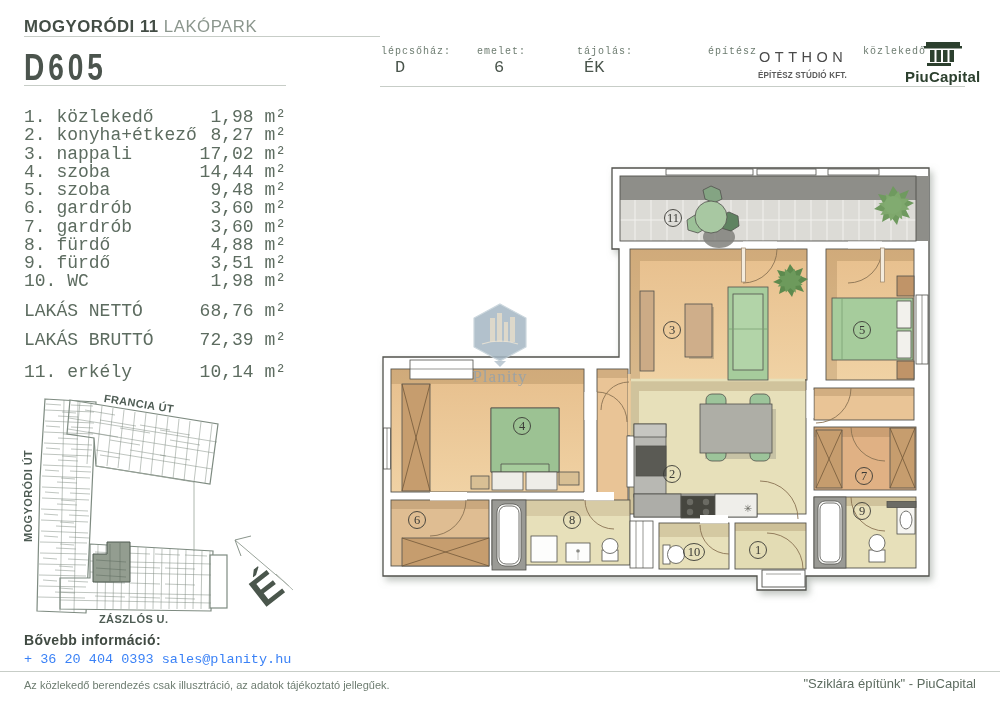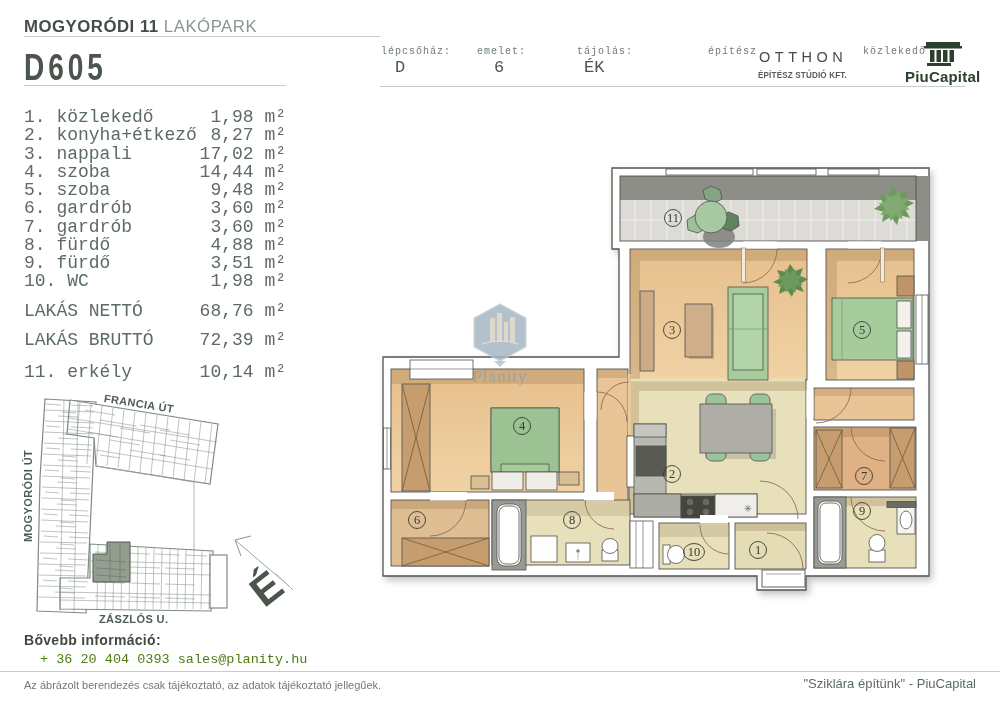--- a/index.html
+++ b/index.html
@@ -9,21 +9,21 @@
 #title{left:24px;top:17px;font-size:16.8px;font-weight:bold;color:#434d45;letter-spacing:0.5px;}
 #title .lt{color:#8b968d;font-weight:normal;}
 #d605{left:24px;top:47px;font-size:36px;font-weight:bold;color:#4b544d;letter-spacing:5px;transform:scale(0.78,1);transform-origin:left top;}
 .hline{height:1px;background:#c7cdc7;}
 .collabel{font-size:10px;color:#6d7c70;letter-spacing:1px;}
 .colval{font-size:17px;color:#4a554c;}
 #roomlist{left:24px;top:108px;width:262px;font-size:18px;color:#5d6c60;line-height:18.25px;}
 .rrow{position:relative;height:18.25px;white-space:pre;}
 .rv{position:absolute;right:0;top:0;}
 #footer1{left:24px;top:632px;font-size:14px;font-weight:bold;color:#404a42;letter-spacing:0.3px;}
-#footer2{left:40px;top:652px;font-size:13.5px;color:#4d7c0f;}
+#footer2{left:24px;top:652px;font-size:13.5px;color:#3b82f6;}
 #footer3{left:24px;top:679px;font-size:11px;color:#6e7d71;}
 #footer4{right:24px;top:676px;font-size:13px;color:#5d6c60;}
 #otthon{left:759px;top:49px;font-size:14.5px;color:#4a4a4a;letter-spacing:4.5px;}
 #otthon2{left:758px;top:69px;font-size:9.5px;color:#5a5a5a;letter-spacing:0.2px;font-weight:bold;transform:scale(0.85,1);transform-origin:left;}
 #piutext{left:905px;top:68px;font-size:15px;font-weight:bold;color:#2c402e;letter-spacing:0.2px;}
 </style></head>
 <body>
 <div id="page">
 
 <div class="abs" id="title">MOGYORÓDI 11 <span class="lt">LAKÓPARK</span></div>
@@ -393,15 +393,15 @@
 </g>
 <path d="M482,344 q18,-6 36,0" stroke="#e8e2d5" stroke-width="1.2" fill="none" opacity="0.9"></path>
 <path d="M500,367 l6,-6 h-12 Z" fill="#a5b7c3" opacity="0.7"></path>
 <text x="500" y="382" font-family="'Liberation Serif',serif" font-size="17" fill="#97a2a9" text-anchor="middle" opacity="0.9" letter-spacing="1">Planity</text>
 </g>
 </svg>
 
 <div class="abs" id="footer1">Bővebb információ:</div>
 <div class="abs mono" id="footer2">+ 36 20 404 0393   sales@planity.hu</div>
 <div class="abs hline" style="left:0px;top:671px;width:1000px;"></div>
-<div class="abs" id="footer3">Az ábrázolt berendezés csak tájékoztató, az adatok tájékoztató jellegűek.</div>
+<div class="abs" id="footer3">Az közlekedő berendezés csak illusztráció, az adatok tájékoztató jellegűek.</div>
 <div class="abs" id="footer4">"Sziklára építünk" - PiuCapital</div>
 
 </div>
 </body></html>

